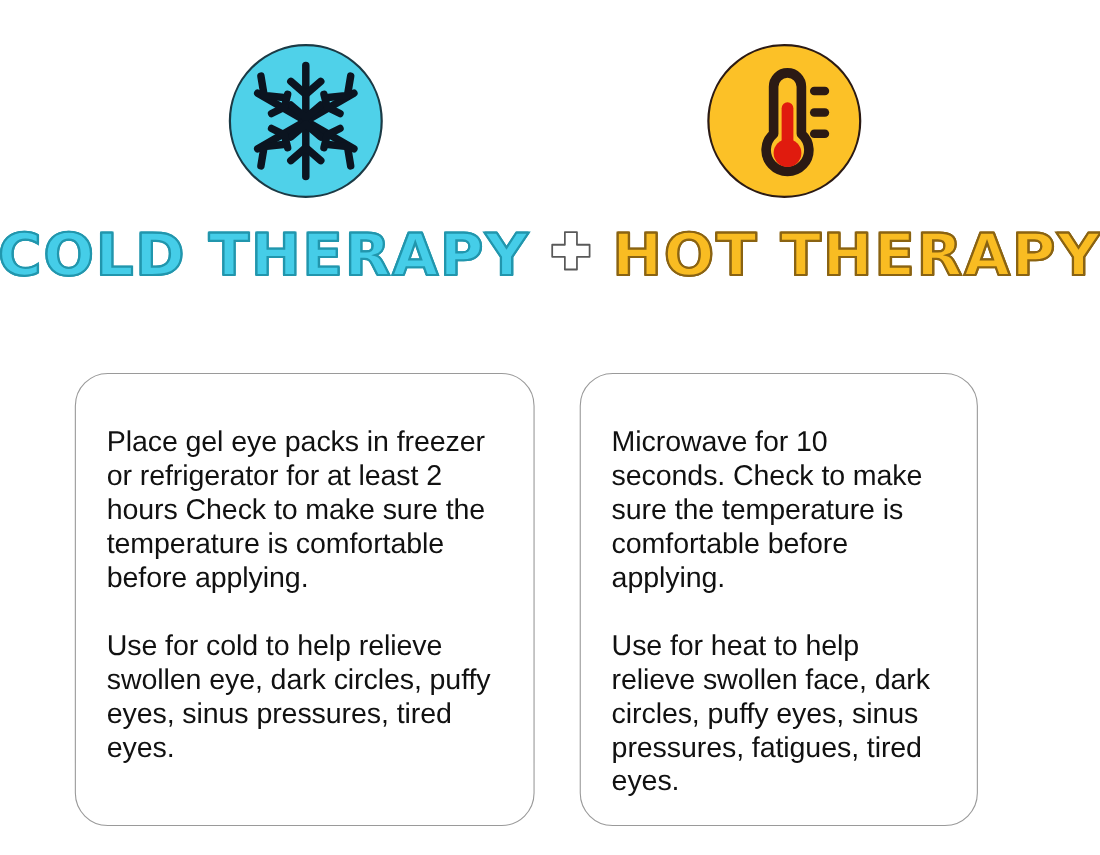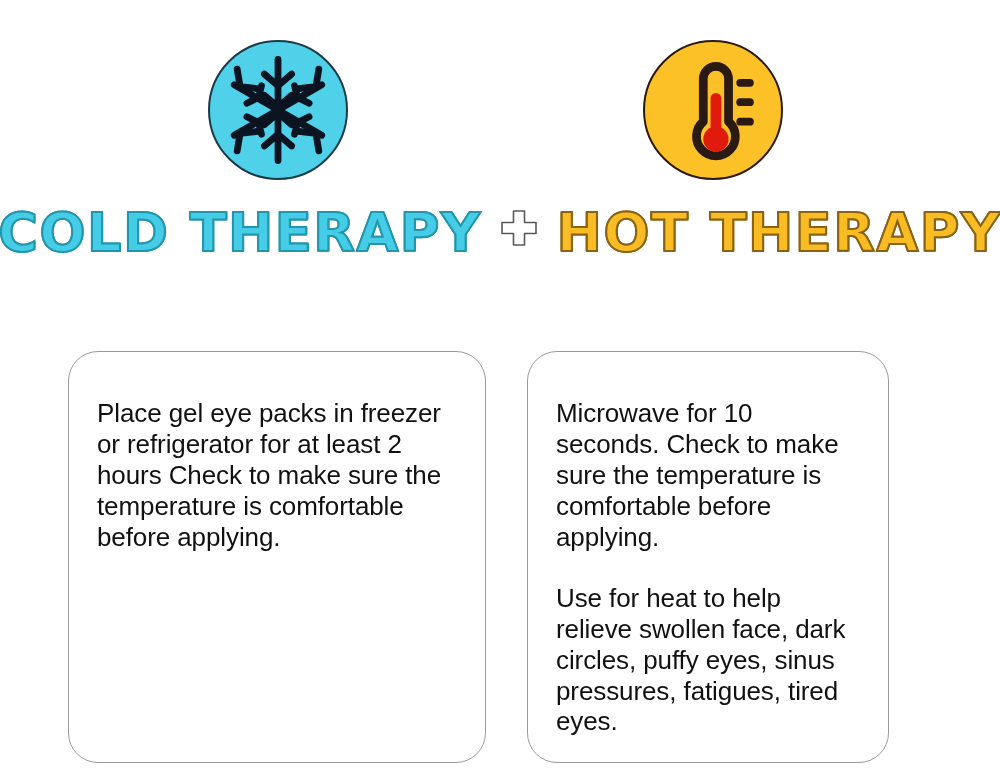--- a/index.html
+++ b/index.html
@@ -91,21 +91,21 @@
     height: 40px;
     flex: 0 0 auto;
     position: relative;
     top: 2px;
   }
   .plus-sign svg { display: block; width: 100%; height: 100%; }
 
   
   .card {
     position: absolute;
-    top: 351px;
+    top: 339px;
     height: 412px;
     box-sizing: border-box;
     background: #ffffff;
     border: 1.3px solid #9a9a9a;
     border-radius: 30px;
     padding: 46px 30px 20px 28px;
   }
   .card-cold { left: 68px;  width: 418px; }
   .card-hot  { left: 513px; width: 362px; margin-left: 14px; }
 
@@ -182,20 +182,21 @@
       <svg viewBox="0 0 40 40" xmlns="http://www.w3.org/2000/svg" aria-hidden="true">
         <path d="M14.5 3 H25.5 V14.5 H37 V25.5 H25.5 V37 H14.5 V25.5 H3 V14.5 H14.5 Z" fill="#ffffff" stroke="#595959" stroke-width="1.6" stroke-linejoin="round"></path>
       </svg>
     </span>
 
     <div class="title title-hot">HOT THERAPY</div>
   </div>
 
   <div class="card card-cold">
     <p>Place gel eye packs in freezer or refrigerator for at least 2 hours Check to make sure the temperature is comfortable before applying.</p>
+    <p>Use for cold to help relieve swollen eye, dark circles, puffy eyes, sinus pressures, tired eyes.</p>
   </div>
 
   <div class="card card-hot">
     <p>Microwave for 10 seconds. Check to make sure the temperature is comfortable before applying.</p>
     <p>Use for heat to help relieve swollen face, dark circles, puffy eyes, sinus pressures, fatigues, tired eyes.</p>
   </div>
 
 </div>
 
 </body></html>

